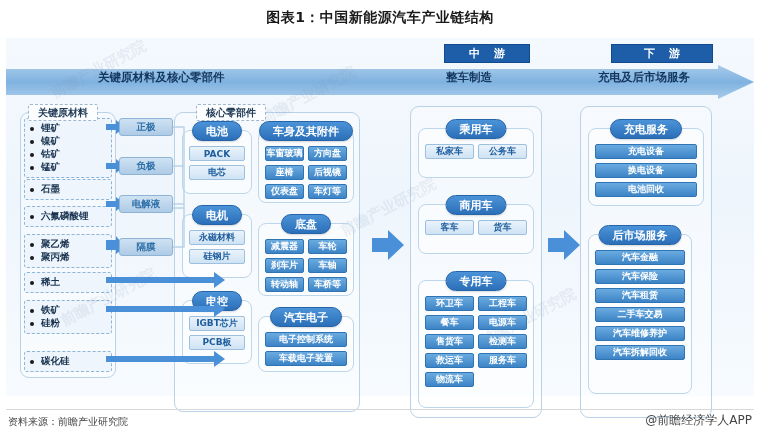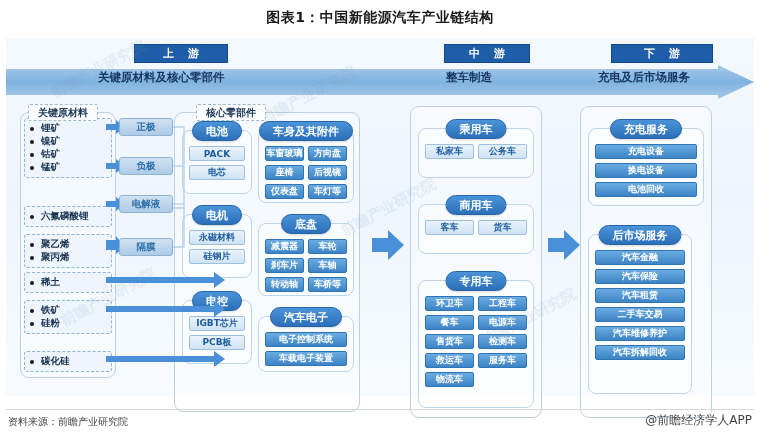--- a/index.html
+++ b/index.html
@@ -215,21 +215,20 @@
         <stop offset="100%" stop-color="#a8cbea"></stop>
       </linearGradient>
     </defs>
     <polygon points="0,4 712,4 712,0 748,17 712,34 712,30 0,30" fill="url(#bandGrad)"></polygon>
   </svg>
 
   <div class="band-label" id="band-label-up">关键原材料及核心零部件</div>
   <div class="band-label" id="band-label-mid">整车制造</div>
   <div class="band-label" id="band-label-down">充电及后市场服务</div>
 
-  <div class="stage-badge" id="badge-up">上 游</div>
   <div class="stage-badge" id="badge-mid">中 游</div>
   <div class="stage-badge" id="badge-down">下 游</div>
 
   <div class="group-caption" id="cap-materials">关键原材料</div>
   <div class="group-caption" id="cap-parts">核心零部件</div>
 
   <div class="panel" id="panel-materials"></div>
   <div class="panel" id="panel-parts"></div>
   <div class="panel" id="panel-mid"></div>
   <div class="panel" id="panel-down"></div>
@@ -272,20 +271,26 @@
     <div class="mat-row">
         <span class="bullet"></span>
         <span class="txt">钴矿</span>
       </div>
     <div class="mat-row">
         <span class="bullet"></span>
         <span class="txt">锰矿</span>
       </div>
   </div>
 
+  <div class="mat-block" id="mat-1" style="top:141px;">
+    <div class="mat-row">
+        <span class="bullet"></span>
+        <span class="txt">石墨</span>
+      </div>
+  </div>
 
   <div class="mat-block" id="mat-2" style="top:168px;">
     <div class="mat-row">
         <span class="bullet"></span>
         <span class="txt">六氟磷酸锂</span>
       </div>
   </div>
 
   <div class="mat-block" id="mat-3" style="top:196px;">
     <div class="mat-row">

